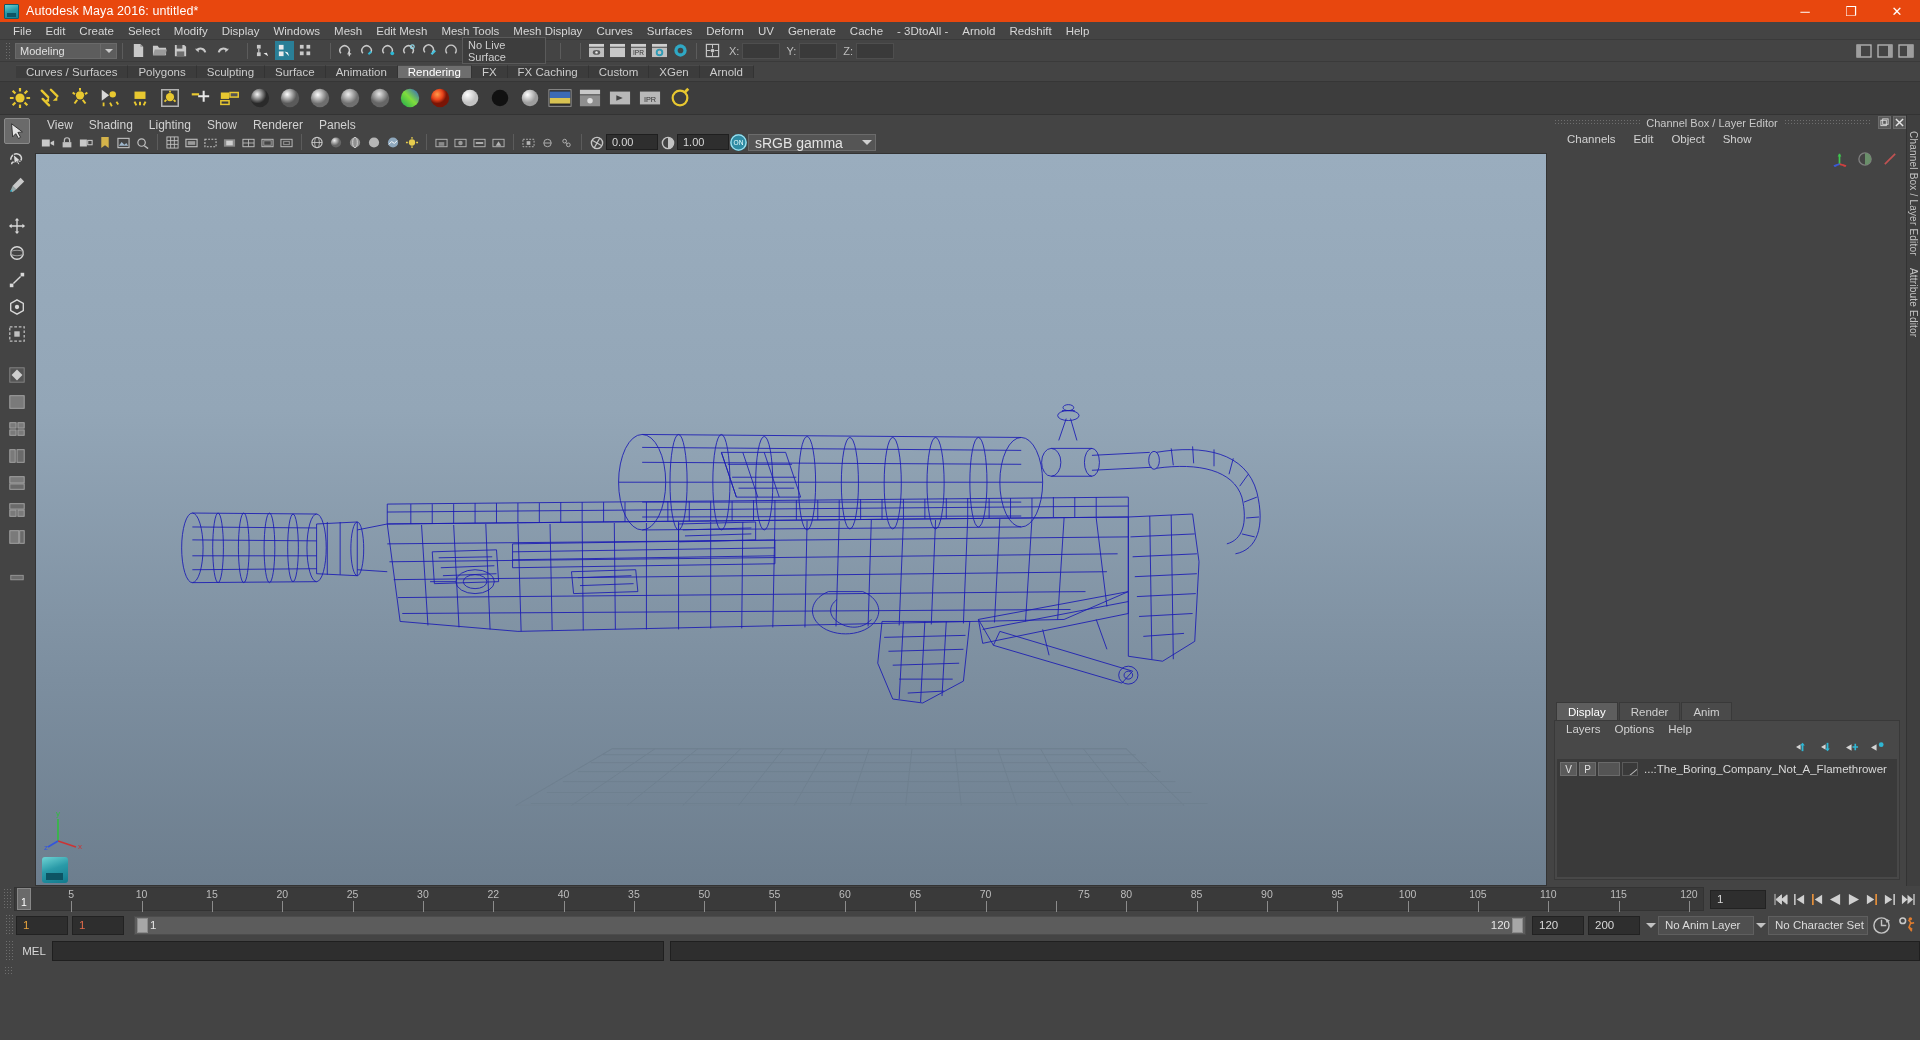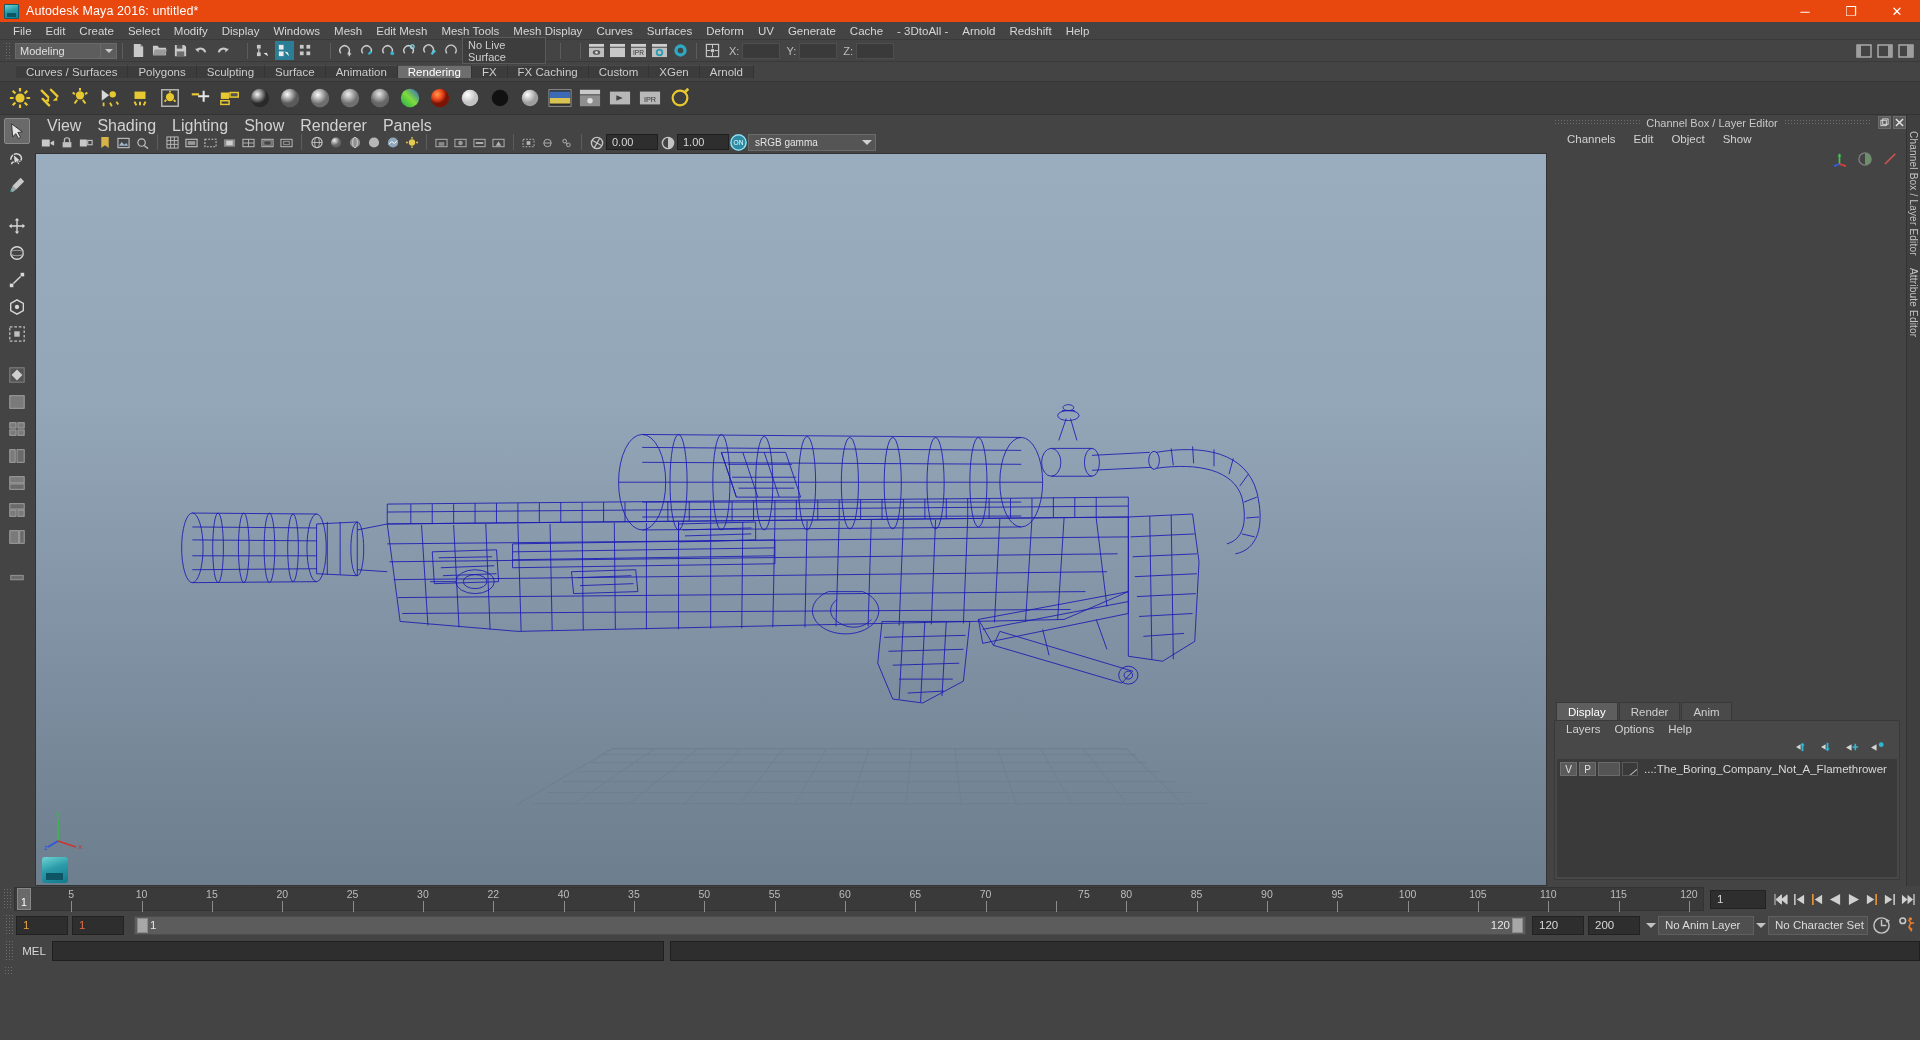--- a/index.html
+++ b/index.html
@@ -92,28 +92,28 @@
   .toolbox { width:34px; background:#444; padding-top:3px; display:flex;
              flex-direction:column; align-items:center; }
   .tb-item { width:26px; height:26px; margin-bottom:1px; display:flex; align-items:center;
              justify-content:center; border:1px solid transparent; border-radius:2px; }
   .tb-item.sel { background:#6a6a6a; border-color:#8a8a8a; }
   .tb-spacer { height:14px; }
 
   
   .viewport-wrap { flex:1; display:flex; flex-direction:column; background:#444; padding:2px 1px 0 1px; }
   .vp-menubar { height:17px; background:#444; display:flex; align-items:center; padding-left:4px; }
-  .vp-menubar .mi { padding:0 8px; font-size:16px; color:#d2d2d2; line-height:17px; }
+  .vp-menubar .mi { padding:0 8px; font-size:12px; color:#d2d2d2; line-height:17px; }
   .vp-toolbar { height:19px; background:#444; display:flex; padding-left:3px; }
   .vp-ic { width:17px;height:17px; margin:0 1px; display:flex;align-items:center;justify-content:center; }
   .vp-ic.on { background:#2f8ba3; }
   .numfield { height:16px; width:52px; background:#2e2e2e; border:1px solid #1f1f1f;
               color:#d8d8d8; font-size:11px; display:flex; align-items:center; padding-left:5px; }
   .gamma-combo { height:17px; width:128px; background:#555; border:1px solid #6b6b6b;
-                 display:flex; align-items:center; color:#e4e4e4; font-size:10px; padding-left:6px;
+                 display:flex; align-items:center; color:#e4e4e4; font-size:14px; padding-left:6px;
                  position:relative; }
   .gamma-combo .ga { position:absolute; right:2px; top:2px; width:12px;height:11px;
                      display:flex;align-items:center;justify-content:center; }
   .gamma-combo .ga i { border-left:5px solid transparent; border-right:5px solid transparent;
                        border-top:5px solid #cfcfcf; }
 
   .viewport {
     flex:1; position:relative; overflow:hidden;
     background: linear-gradient(to bottom, #9aadbe 0%, #93a6b7 35%, #7c8e9f 72%, #6d7e8e 100%);
     border:1px solid #333;

